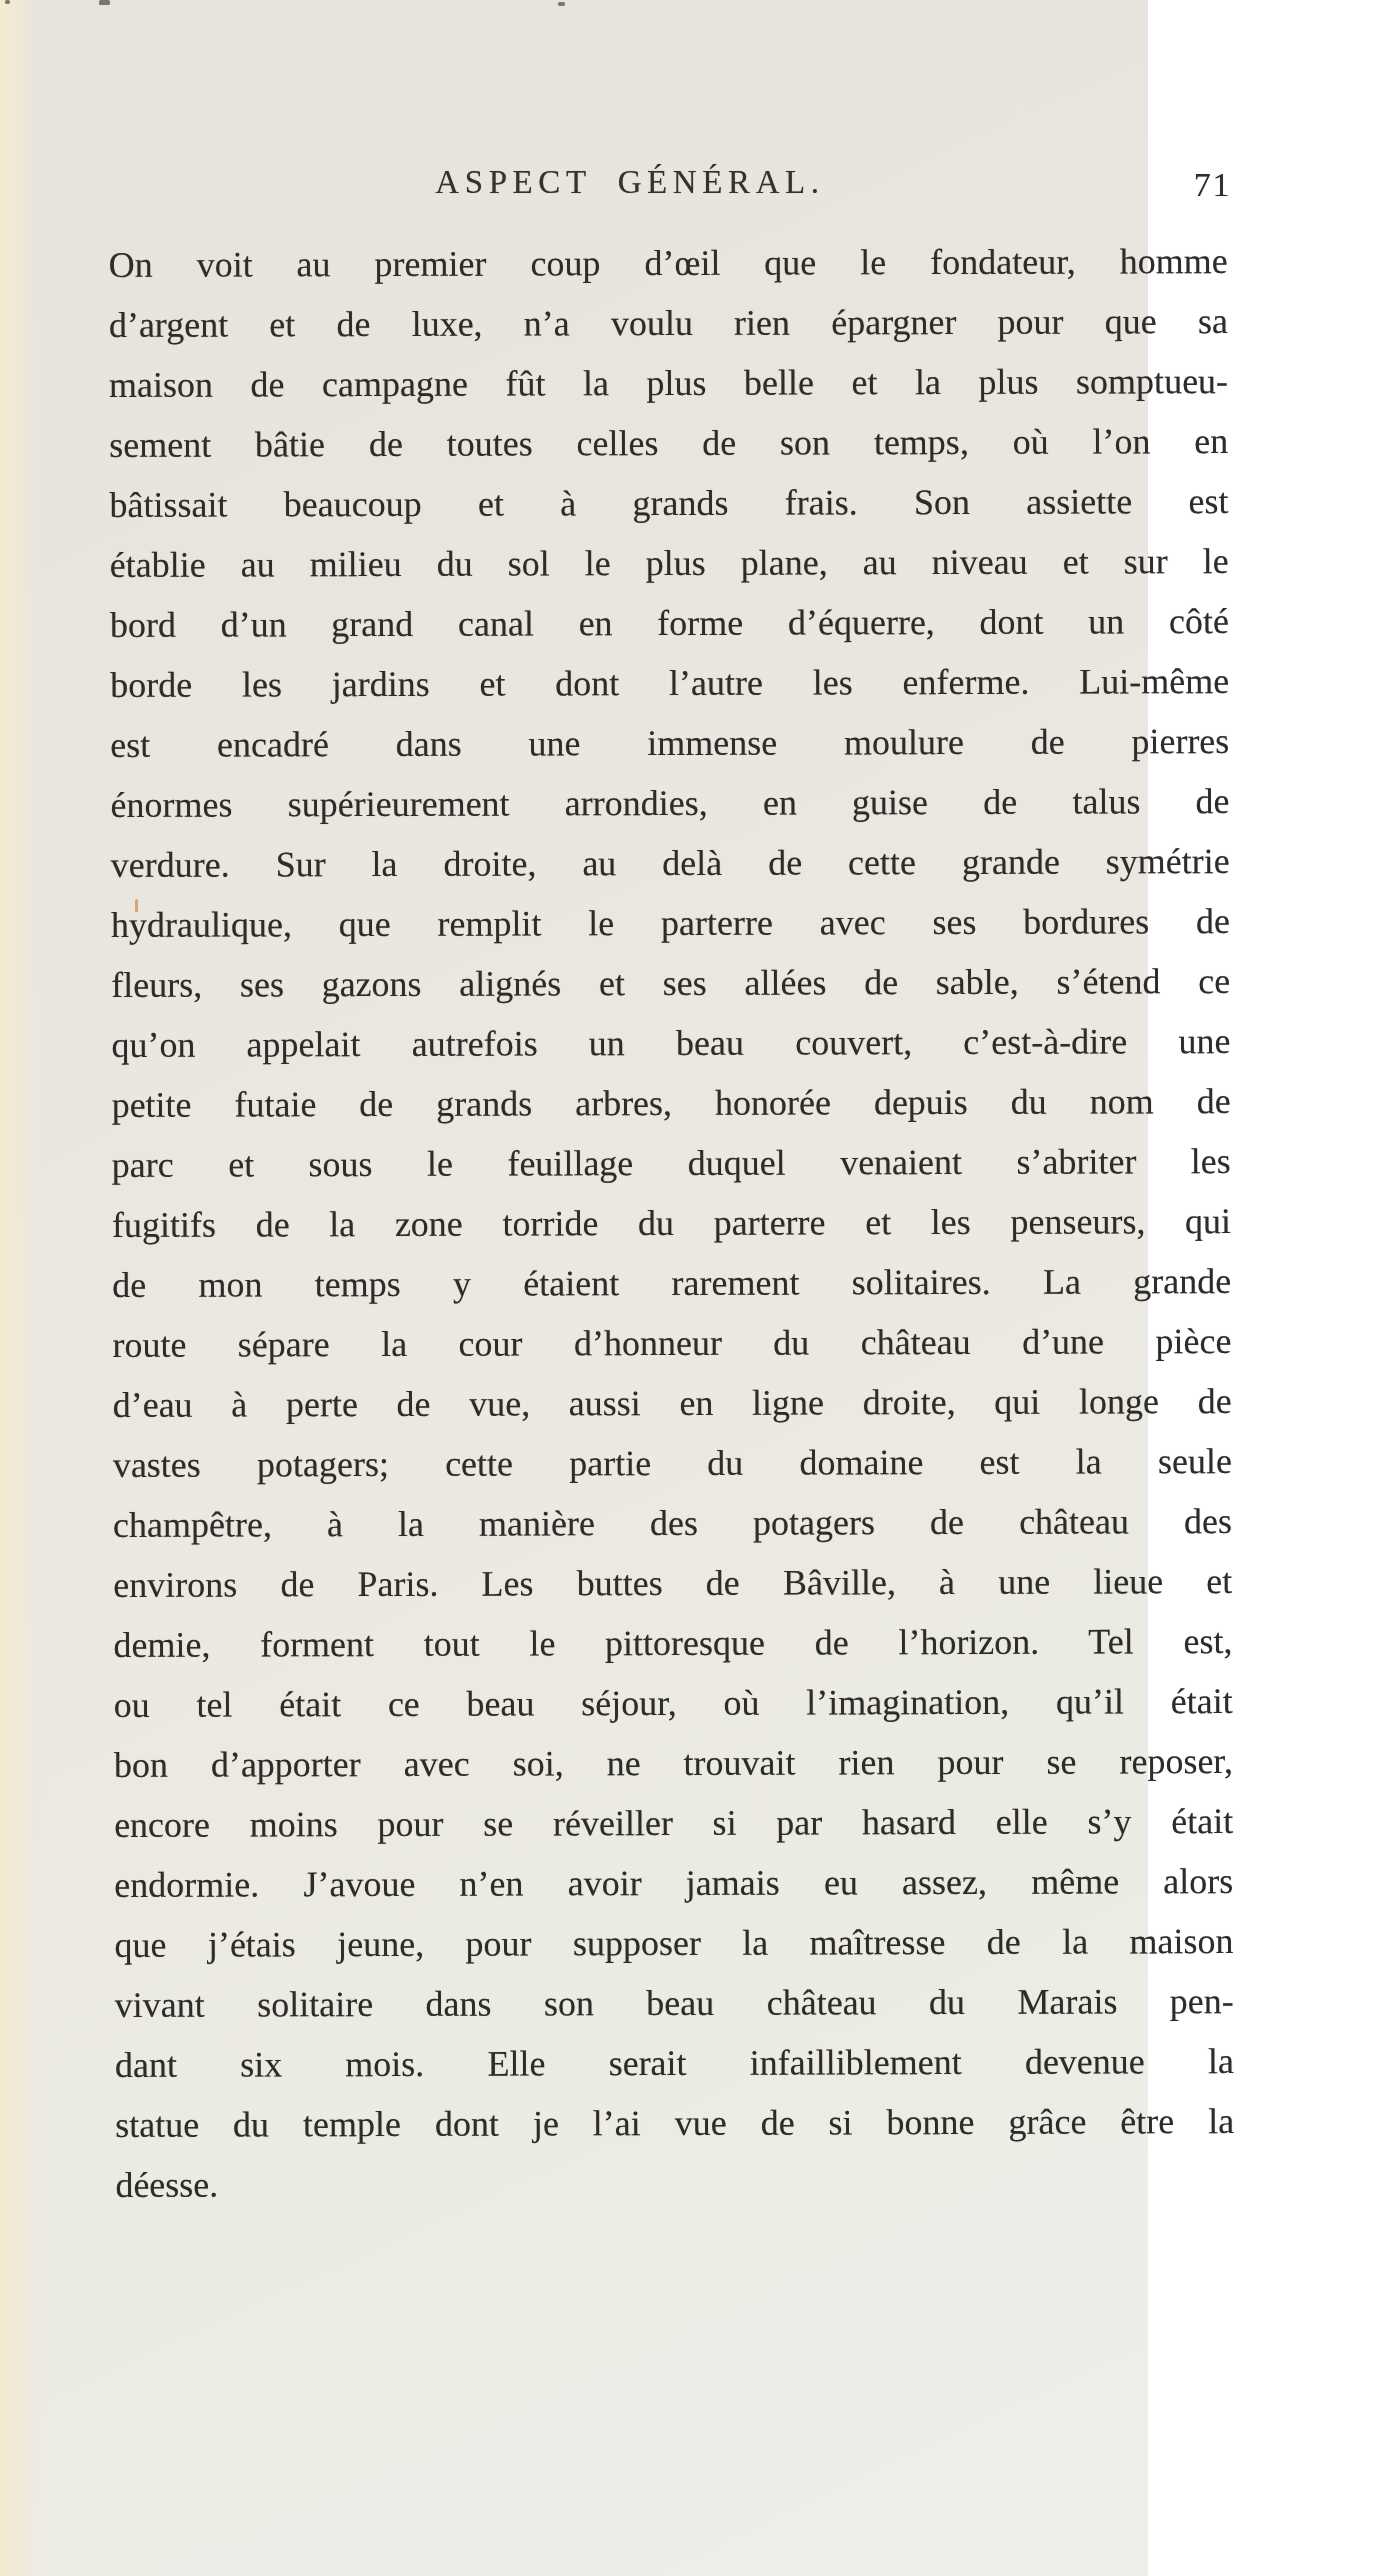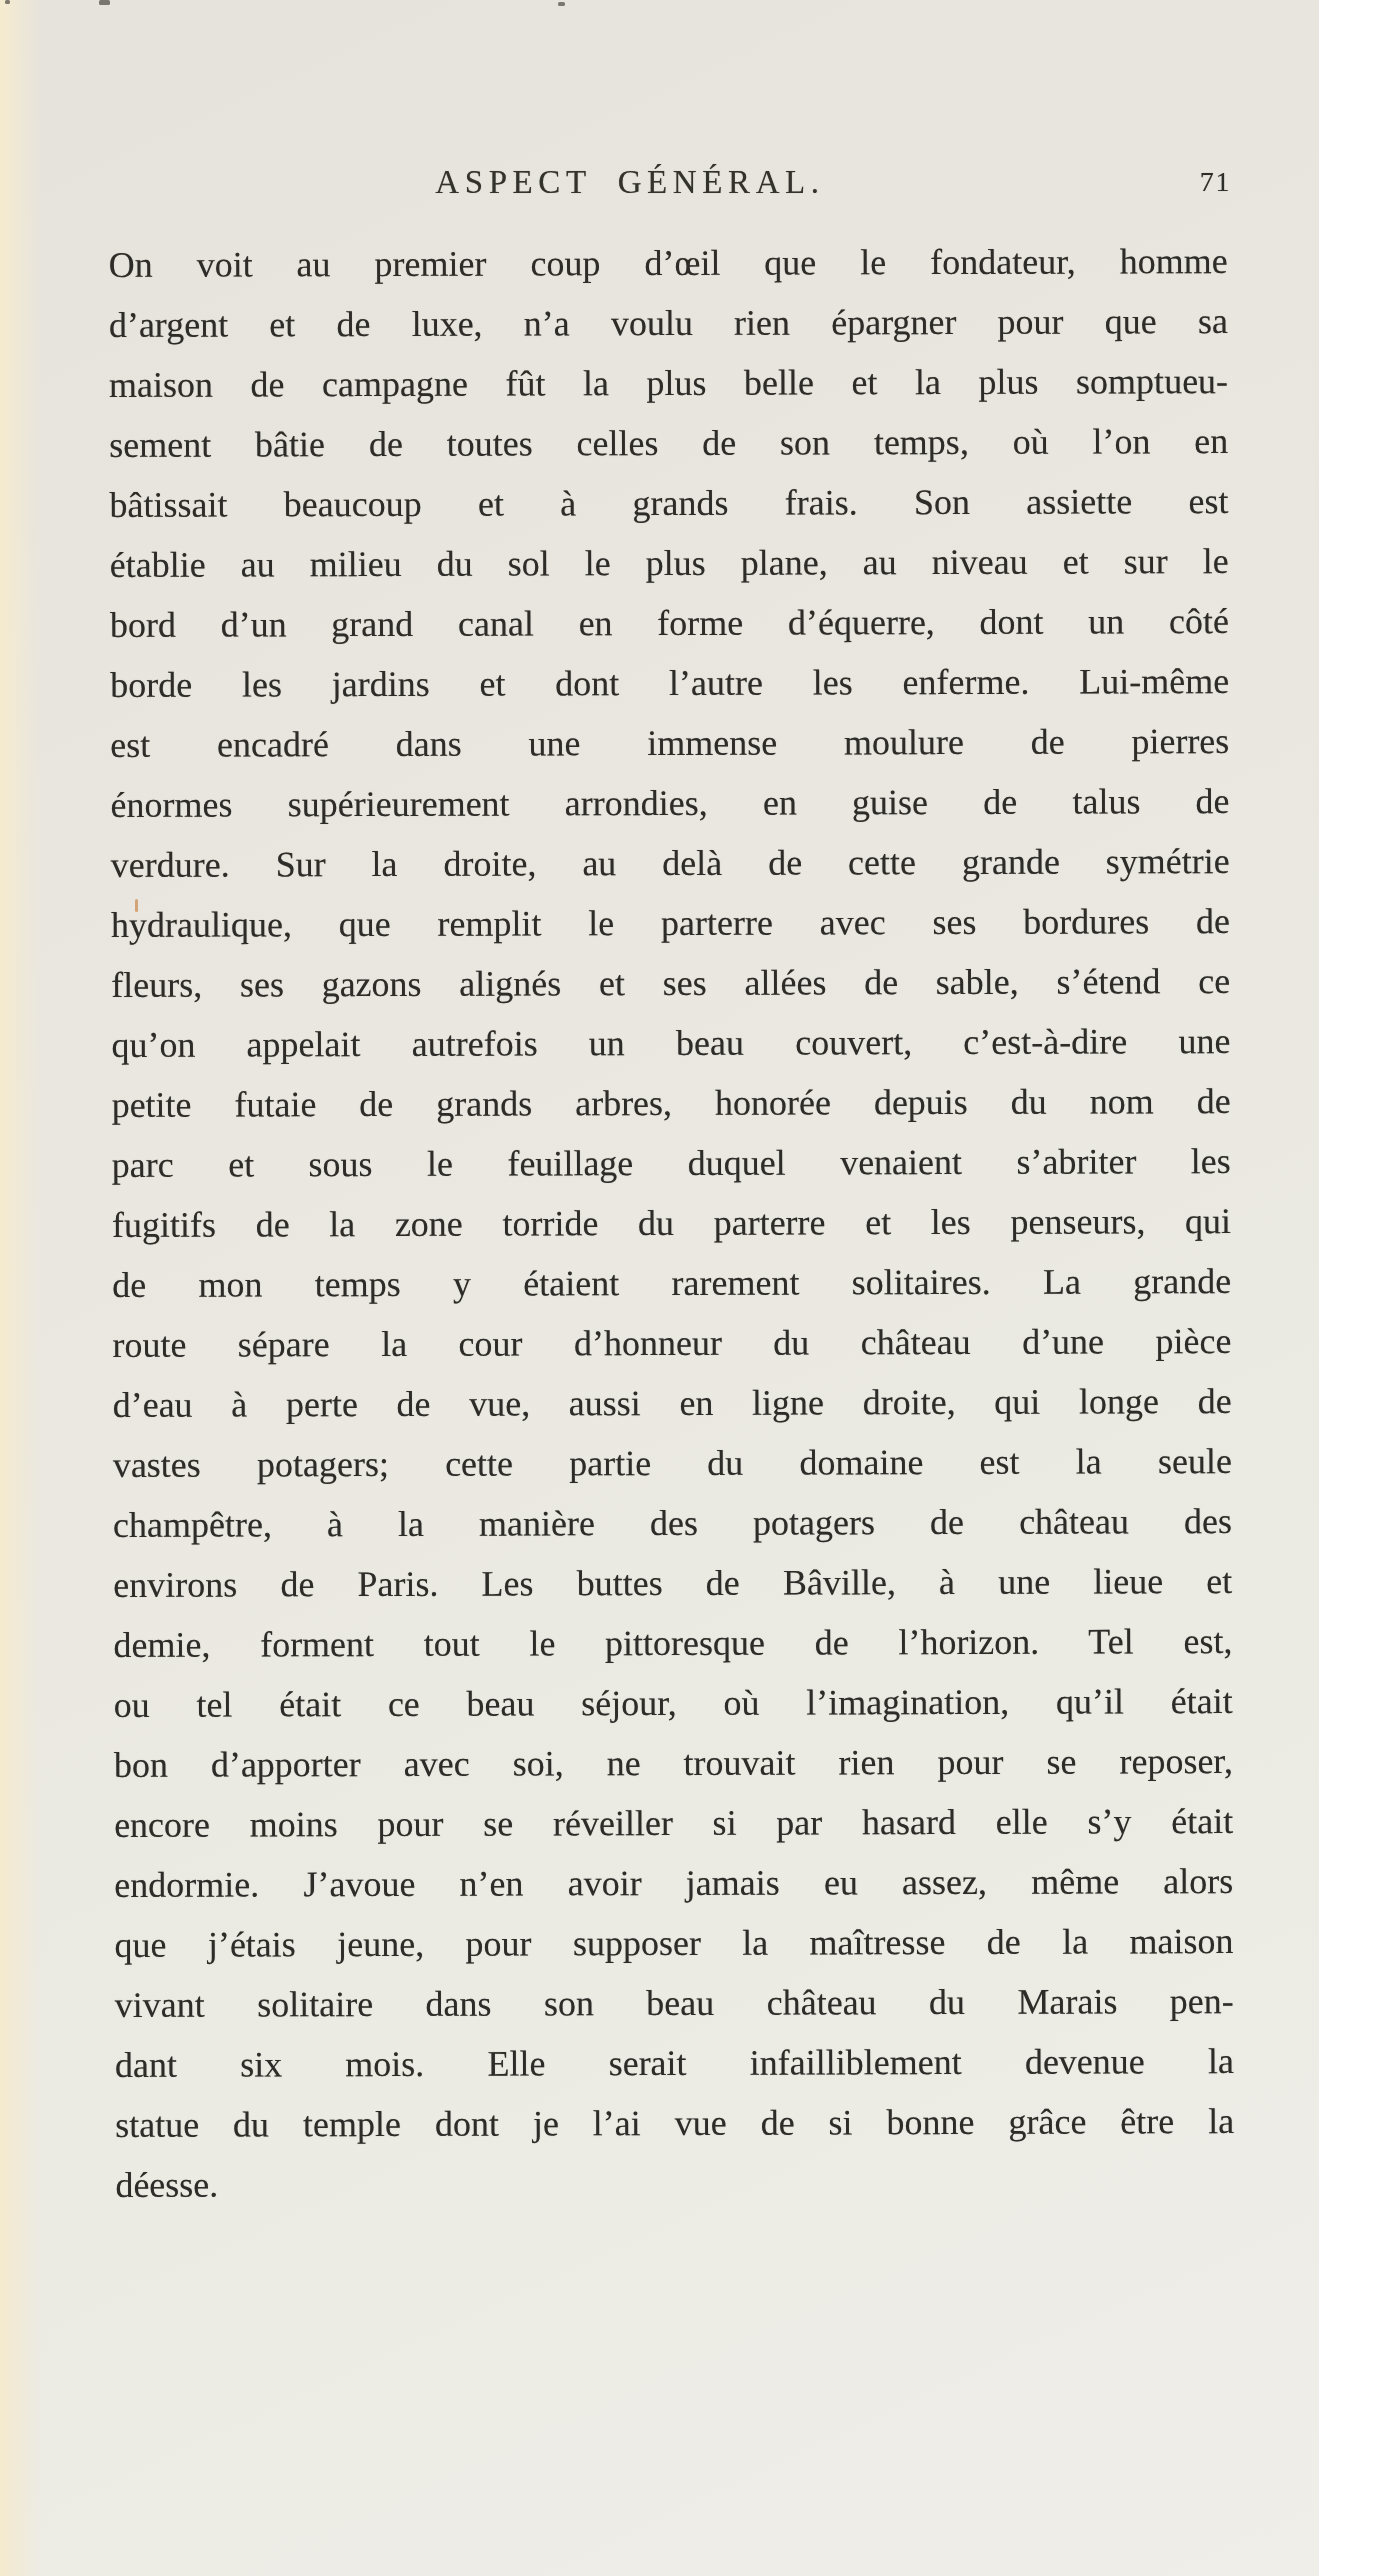--- a/index.html
+++ b/index.html
@@ -4,21 +4,21 @@
 <style>
   html, body {
     margin: 0;
     padding: 0;
     width: 1400px;
     height: 2576px;
     overflow: hidden;
   }
   .page {
     position: relative;
-    width: 1319px;
+    width: 1148px;
     height: 2576px;
     background: linear-gradient(155deg, #e5e3db 0%, #e9e7e0 38%, #ecebe4 78%, #efeee9 100%);
     font-family: "Liberation Serif", "DejaVu Serif", serif;
     color: #2e2c28;
   }
   
   .edge-strip {
     position: absolute;
     left: 0; top: 0; bottom: 0;
     width: 41px;
@@ -52,21 +52,21 @@
     font-size: 33px;
     letter-spacing: 5.6px;
     word-spacing: 12.7px;
     color: #34322d;
     text-shadow: 0 0 0.8px rgba(44,42,38,0.45);
   }
   .head-pagenum {
     position: absolute;
     right: 0;
     top: 1.6px;
-    font-size: 28px;
+    font-size: 34px;
     letter-spacing: 1.6px;
     color: #2f2d29;
     text-shadow: 0 0 0.8px rgba(44,42,38,0.5);
   }
   .text-block {
     position: absolute;
     top: 233px;
     left: 112px;
     width: 1119px;
     transform: rotate(-0.2deg);

